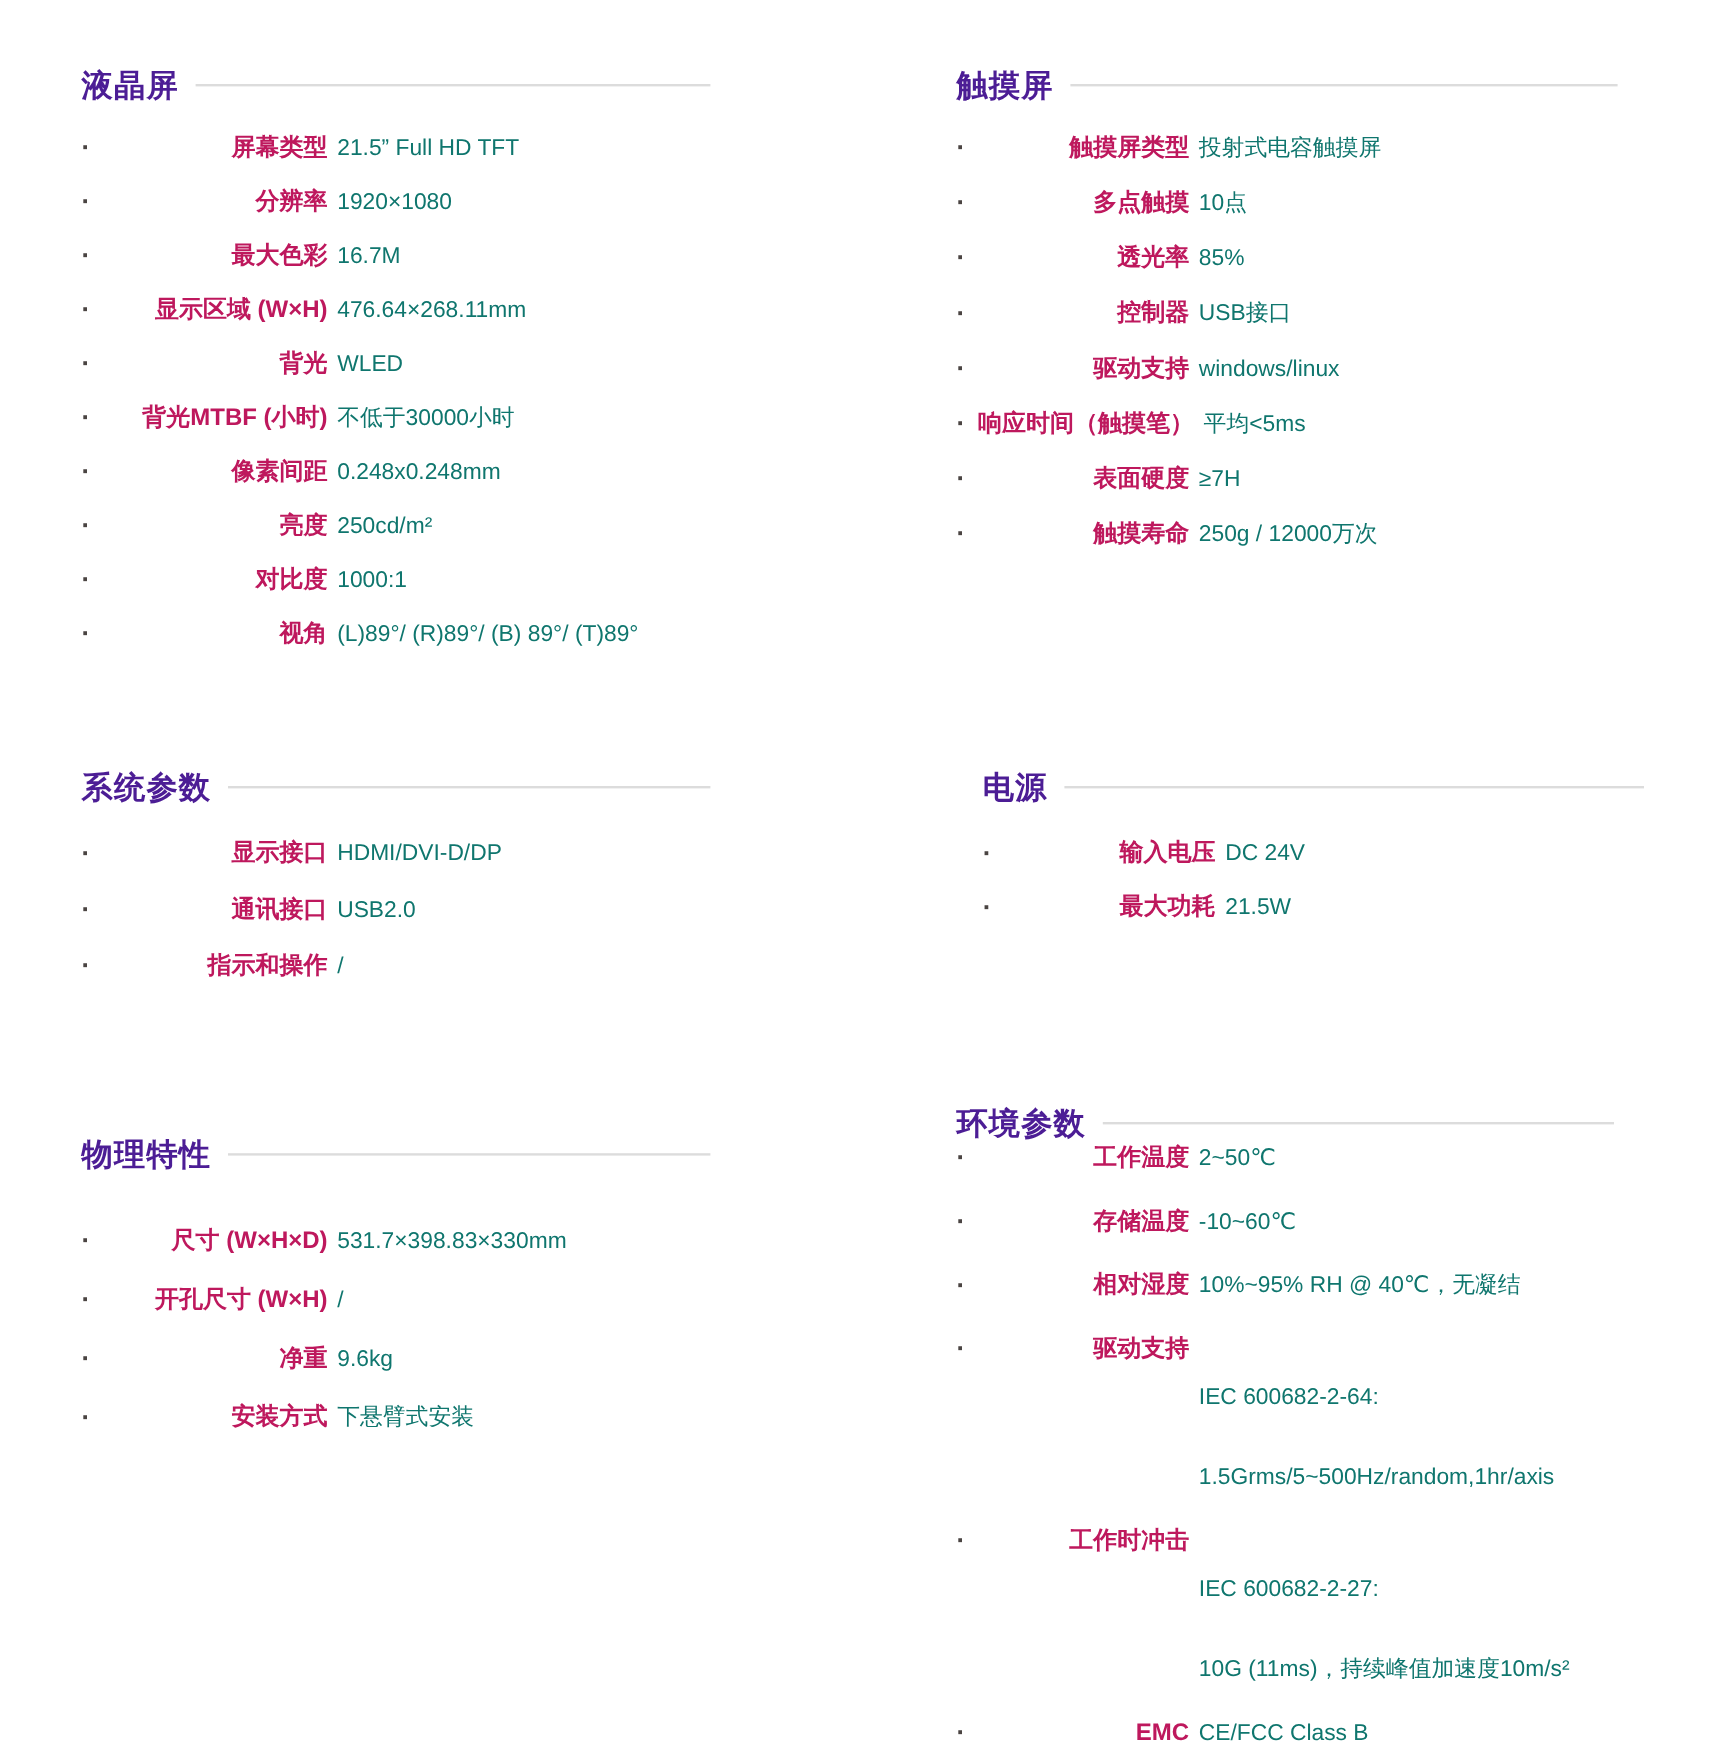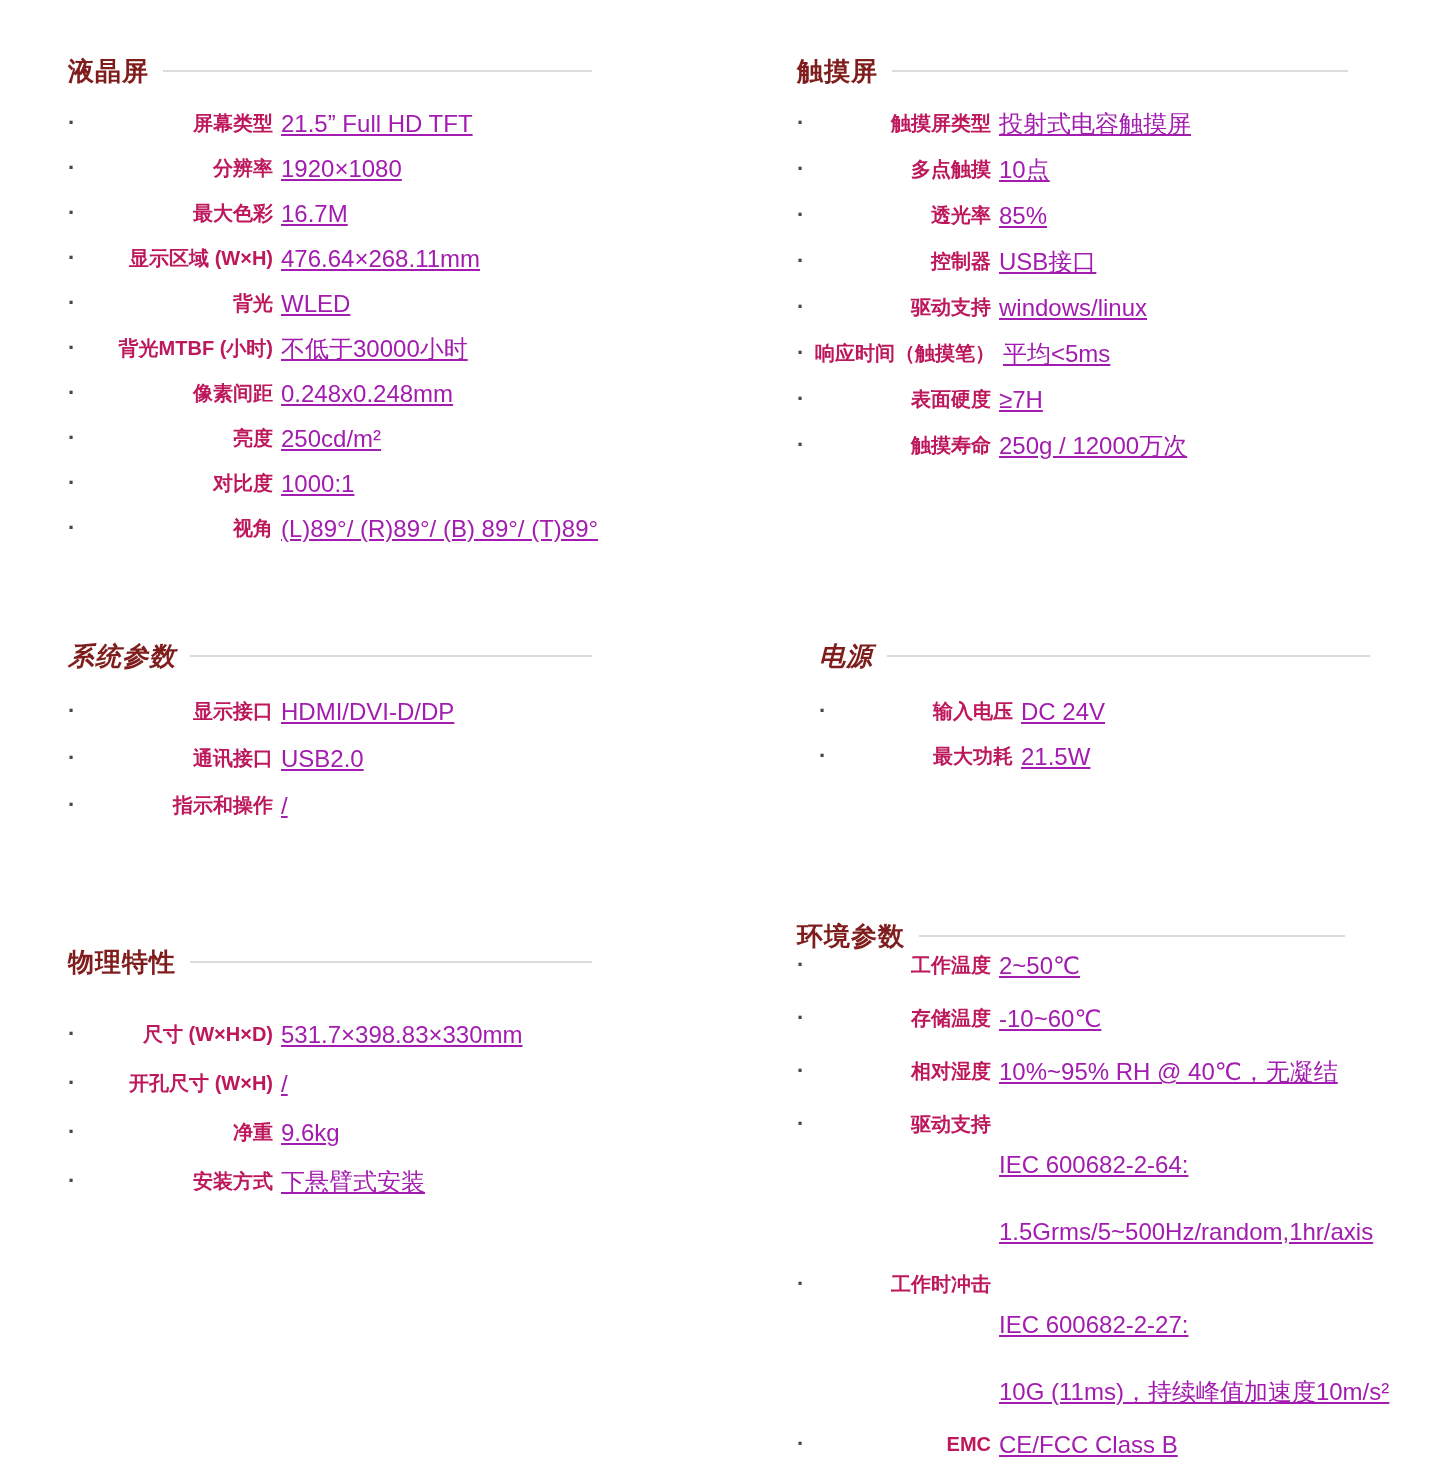--- a/index.html
+++ b/index.html
@@ -4,51 +4,51 @@
 <style>
   html,body{margin:0;padding:0;}
   body{
     width:1446px;height:1461px;position:relative;background:#ffffff;
     font-family:"Liberation Sans","DejaVu Sans",sans-serif;
     -webkit-font-smoothing:antialiased;
   }
   .section{position:absolute;}
   .sec-head{display:flex;align-items:center;}
   .sec-title{
-    margin:0;font-size:26px;font-weight:700;color:#7f1d1d;
+    margin:0;font-size:26px;font-weight:700;color:#4c1d95;
     line-height:32px;letter-spacing:1px;white-space:nowrap;
   }
   .sec-rule{flex:1;height:2px;background:#dcdcdc;margin-left:14px;}
   .rows{display:flex;flex-direction:column;}
   .row{display:flex;align-items:flex-start;}
   .bullet{
     width:18px;flex:0 0 18px;color:#4a4442;font-size:22px;line-height:25px;
     font-weight:700;
   }
   .label{
     flex:0 0 auto;font-weight:700;color:#be185d;font-size:20px;
     line-height:27px;white-space:nowrap;padding-right:8px;box-sizing:border-box;text-align:right;
   }
   .value{
-    color:#a21caf;font-size:24px;line-height:27px;white-space:nowrap;text-decoration:underline;
+    color:#0f766e;font-size:19px;line-height:27px;white-space:nowrap;
   }
   .value div{line-height:27px;margin-top:40px;}
   
   .col-left .label{min-width:195px;}
   .col-right .label{min-width:184px;}
   
   .s-lcd{left:68px;top:55px;width:524px;}
   .s-touch{left:797px;top:55px;width:551px;}
   .s-system{left:68px;top:640px;width:524px;}
   .s-power{left:819px;top:640px;width:551px;}
   .s-physical{left:68px;top:920px;width:524px;margin-top:26px;}
   .s-env{left:797px;top:920px;width:548px;}
   
   .s-lcd .sec-head,.s-touch .sec-head{margin-bottom:23px;}
-  .s-system .sec-head,.s-power .sec-head{margin-bottom:26px;font-style:italic;}
+  .s-system .sec-head,.s-power .sec-head{margin-bottom:26px;}
   .s-physical .sec-head{margin-bottom:43px;}
   .s-env .sec-head{}
   
   .s-lcd .row{margin-bottom:18px;}
   .s-touch .row{margin-bottom:19px;}
   .s-system .row{margin-bottom:20px;}
   .s-power .row{margin-bottom:18px;}
   .s-physical .row{margin-bottom:22px;}
   .s-env .row{margin-bottom:26px;}
   .s-env .row.two-line .value div:first-child{margin-bottom:6px;}

